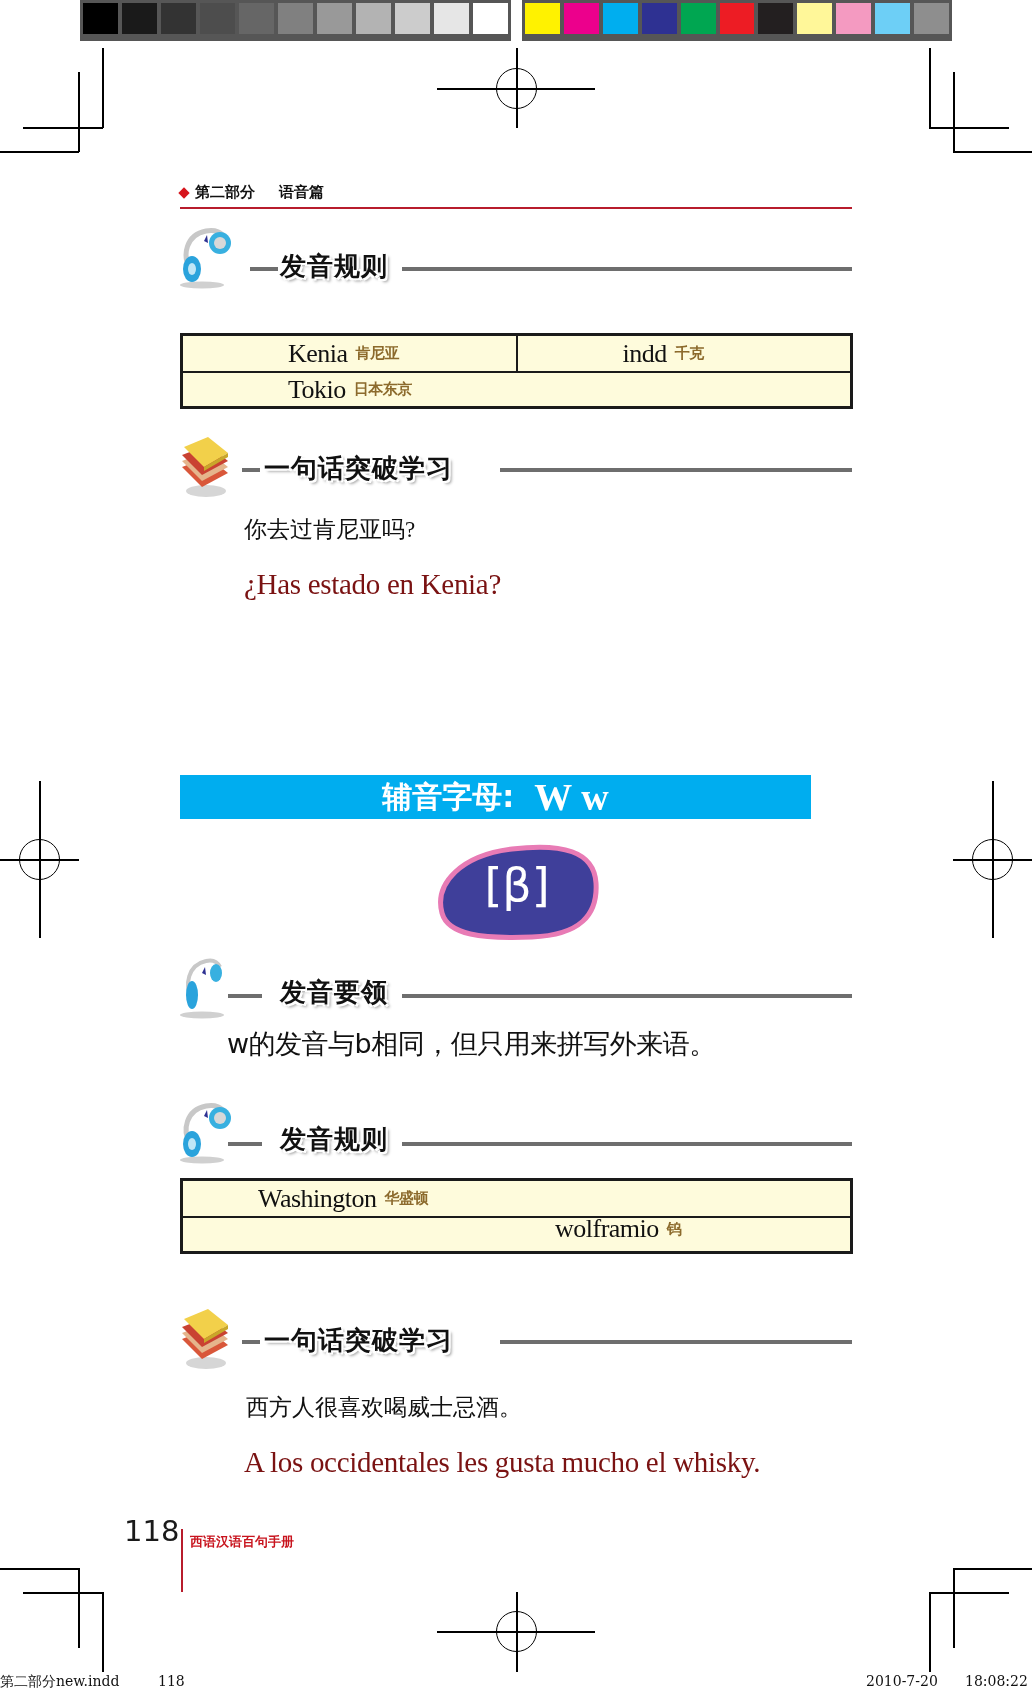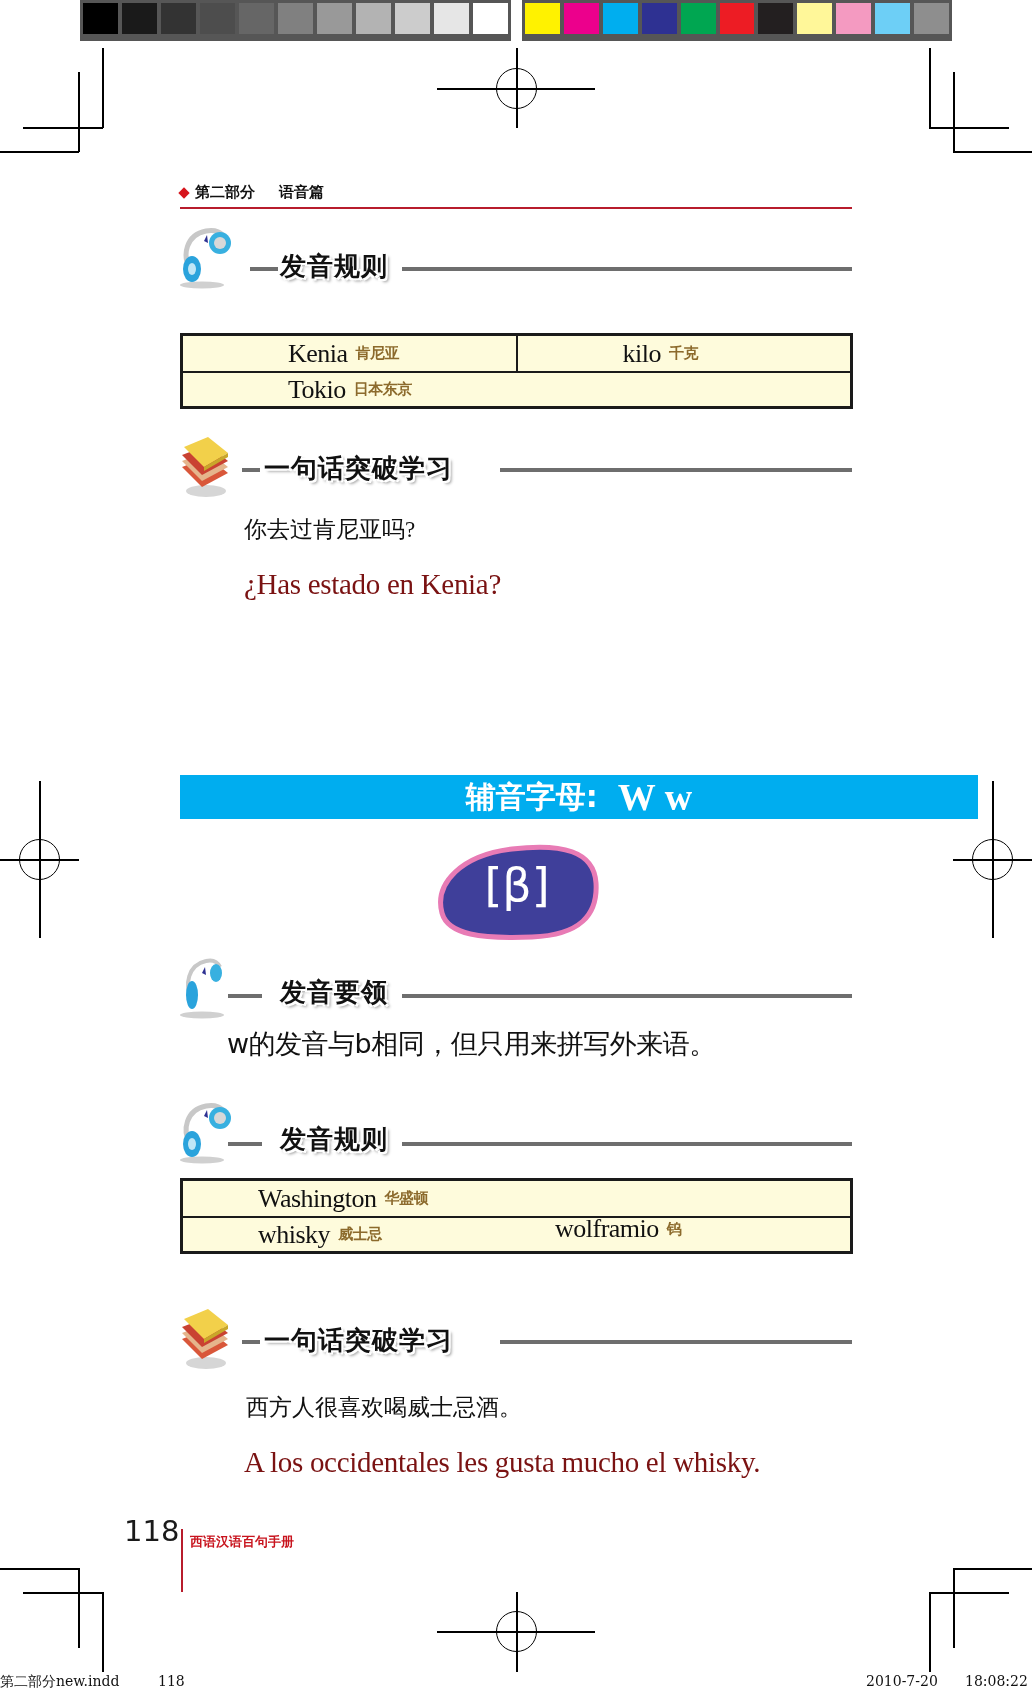--- a/index.html
+++ b/index.html
@@ -33,21 +33,21 @@
   .wrow { display: flex; height: 35px; }
   .wrow + .wrow { border-top: 2.5px solid #1a1a1a; }
   .wcell { flex: 1; display: flex; align-items: center; font-family: "Liberation Serif", serif; font-size: 26px; color: #111; letter-spacing: -0.5px; }
   .wcell + .wcell { border-left: 2.5px solid #1a1a1a; }
   .wcell .zh { font-family: "DejaVu Serif", serif; font-size: 15px; color: #8c6a2c; margin-left: 8px; font-weight: bold; }
 
   .zh-sentence { position: absolute; font-family: Liberation Serif, serif; font-size: 23px; color: #111; }
   .es-sentence { position: absolute; font-family: "Liberation Serif", serif; font-size: 29px; color: #7a1212; letter-spacing: -0.3px; margin-top: 14px; }
 
   
-  .banner { position: absolute; left: 180px; top: 775px; width: 798px; height: 44px; background: #00adef; color: #fff;
+  .banner { position: absolute; left: 180px; top: 775px; width: 631px; height: 44px; background: #00adef; color: #fff;
     display: flex; align-items: center; justify-content: center; font-size: 30px; font-weight: bold; }
   .banner .letters { font-family: "Liberation Serif", serif; font-size: 38px; margin-left: 20px; }
 
   .blob { position: absolute; left: 432px; top: 843px; width: 170px; height: 98px; }
   .blob-text { position: absolute; left: 432px; top: 858px; width: 170px; text-align: center; color: #fff; font-size: 46px; }
 
   .note { position: absolute; left: 227px; top: 1026px; font-size: 27px; color: #111; letter-spacing: -0.5px; }
 
   
   .folio { position: absolute; left: 124px; top: 1514px; font-size: 29px; color: #1a1a1a; }
@@ -152,21 +152,21 @@
   <div class="dash" style="left:222px; top:42px; width:450px;"></div>
 </div>
 
 <div class="wtable" style="top:312px;margin-top:21px;">
   <div class="wrow">
     <div class="wcell" style="padding-left:105px;">
       <span>Kenia</span>
       <span class="zh">肯尼亚</span>
     </div>
     <div class="wcell" style="padding-left:105px;">
-      <span>kilo</span>
+      <span>indd</span>
       <span class="zh">千克</span>
     </div>
   </div>
   <div class="wrow">
     <div class="wcell" style="padding-left:105px;">
       <span>Tokio</span>
       <span class="zh">日本东京</span>
     </div>
   </div>
 </div>
@@ -231,24 +231,20 @@
     <div class="wcell" style="padding-left:75px;">
       <span>Washington</span>
       <span class="zh">华盛顿</span>
     </div>
     <div class="wcell" style="margin-top:48px;">
       <span>wolframio</span>
       <span class="zh">钨</span>
     </div>
   </div>
   <div class="wrow">
-    <div class="wcell" style="padding-left:75px;">
-      <span>whisky</span>
-      <span class="zh">威士忌</span>
-    </div>
   </div>
 </div>
 
 <div class="sec" style="top:1307px;">
   <svg class="icon" viewBox="0 0 56 66">
     <ellipse cx="26" cy="56" rx="20" ry="6" fill="#d6d6d6"></ellipse>
     <path d="M2 32 L28 22 L48 38 L22 52 Z" fill="#d9573a"></path>
     <path d="M2 26 L28 16 L48 32 L22 46 Z" fill="#e5b58c"></path>
     <path d="M2 20 L28 10 L48 26 L22 40 Z" fill="#c94232"></path>
     <path d="M4 12 L28 2 L48 18 L24 32 Z" fill="#f2d04a"></path>

